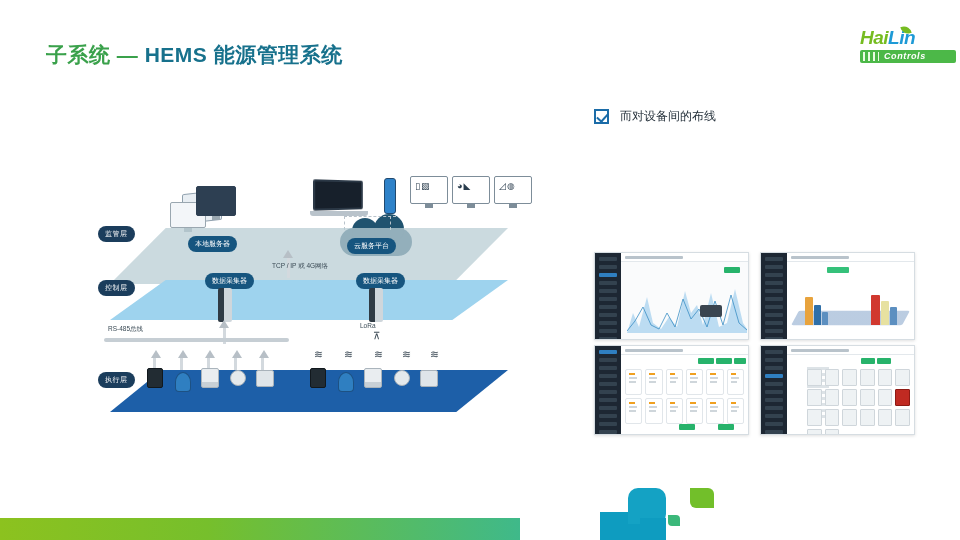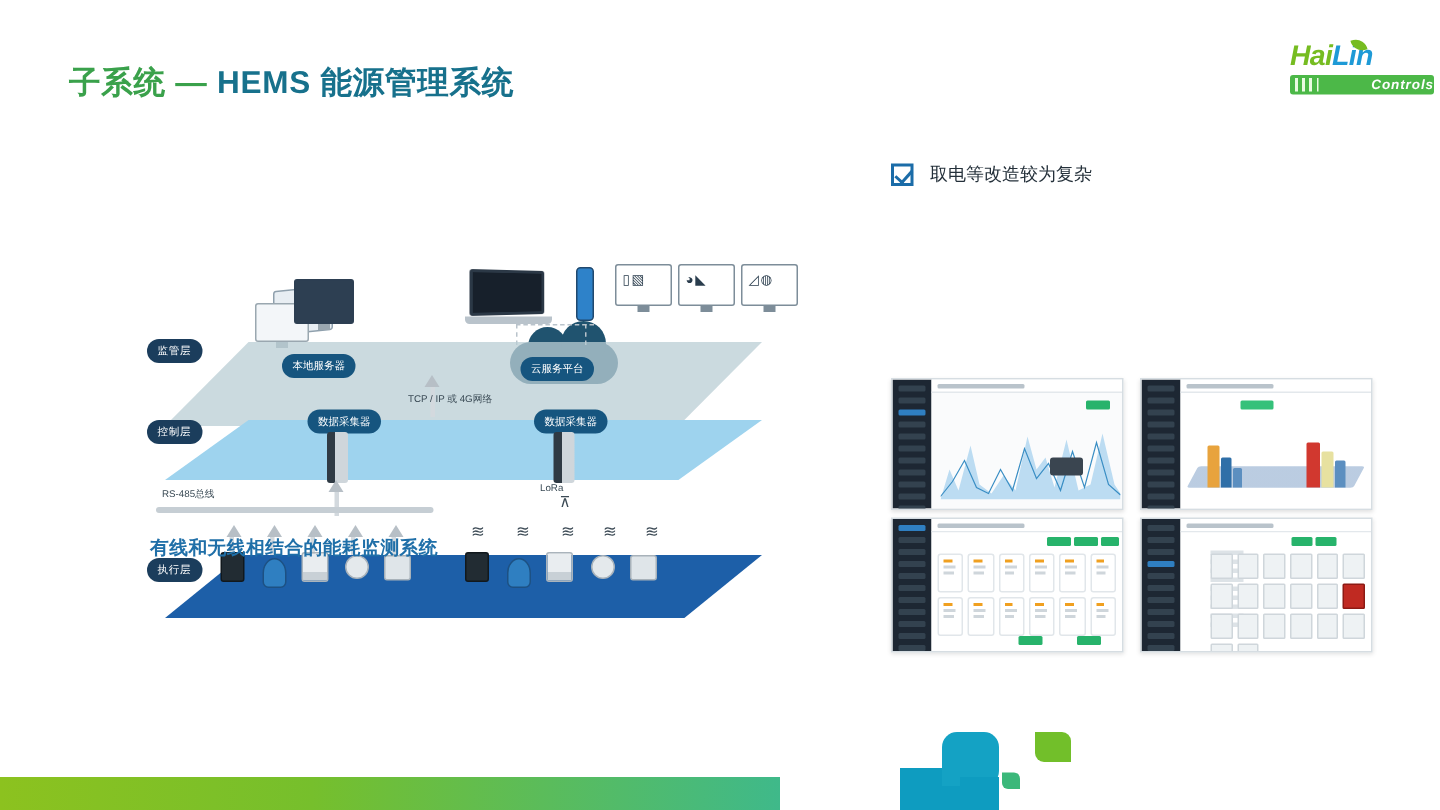--- a/index.html
+++ b/index.html
@@ -16,21 +16,21 @@
   .title .t-teal  { color: #17718c; }
 
   .logo { position: absolute; right: 0; top: 28px; width: 112px; height: 42px; }
   .logo-word { position: absolute; left: 12px; top: 0; font-size: 19px; font-weight: bold; font-style: italic; letter-spacing: -.5px; line-height: 20px; }
   .logo-word .g { color: #76bc21; }
   .logo-word .b { color: #1e9ad6; }
   .logo-leaf { position: absolute; right: 4px; top: -2px; width: 10px; height: 8px; background: #76bc21; border-radius: 0 8px 0 8px; transform: rotate(-12deg); }
   .logo-bar { position: absolute; left: 12px; top: 22px; width: 96px; height: 13px; background: #4cb848; border-radius: 2px; }
   .logo-bar .stripes { position: absolute; left: 3px; top: 2px; width: 16px; height: 9px;
        background: repeating-linear-gradient(90deg,#eafbe2 0 2px, transparent 2px 5px); }
-  .logo-ctl { position: absolute; left: 24px; top: 0; width: 72px; height: 13px; color: #fff; font-size: 9px; font-weight: bold; font-style: italic; text-align: right; line-height: 13px; letter-spacing: .6px; }
+  .logo-ctl { position: absolute; left: 24px; top: 0; width: 72px; height: 13px; color: #fff; font-size: 9px; font-weight: bold; font-style: italic; text-align: left; line-height: 13px; letter-spacing: .6px; }
 
   
   .diagram { position: absolute; left: 92px; top: 80px; width: 430px; height: 270px; }
   .plane { position: absolute; }
   .plane-top    { left: 18px; top: 148px;  width: 398px; height: 56px; background: #b9cdd4; opacity: .75;
                   clip-path: polygon(14% 0, 100% 0, 86% 100%, 0 100%); }
   .plane-mid    { left: 18px; top: 200px; width: 398px; height: 40px; background: #9ed3ee;
                   clip-path: polygon(14% 0, 100% 0, 86% 100%, 0 100%); }
   .plane-bot    { left: 18px; top: 290px; width: 398px; height: 42px; background: #1d5fa8;
                   clip-path: polygon(13% 0, 100% 0, 87% 100%, 0 100%); }
@@ -246,26 +246,25 @@
     <div class="dev meter" style="left:109px;top:288px;width:18px;height:20px;"></div>
     <div class="dev gauge" style="left:138px;top:290px;"></div>
     <div class="dev box" style="left:164px;top:290px;width:18px;height:17px;"></div>
     <div class="dev black" style="left:218px;top:288px;"></div>
     <div class="dev blue" style="left:246px;top:292px;"></div>
     <div class="dev meter" style="left:272px;top:288px;width:18px;height:20px;"></div>
     <div class="dev gauge" style="left:302px;top:290px;"></div>
     <div class="dev box" style="left:328px;top:290px;width:18px;height:17px;"></div>
   </div>
 
-  <div class="sub-head">有线和无线相结合的能耗监测系统</div>
 
   <div class="bullets">
     <div class="bullet">
       <span class="chk"></span>
-      <span class="bullet-txt">取电等改造较为复杂</span>
+      <span class="bullet-txt">而对设备间的布线</span>
     </div>
   </div>
 
   <div class="thumbs">
 
     <div class="thumb th1">
       <div class="t-side">
         <i></i>
           <i></i>
           <i class="on"></i>

